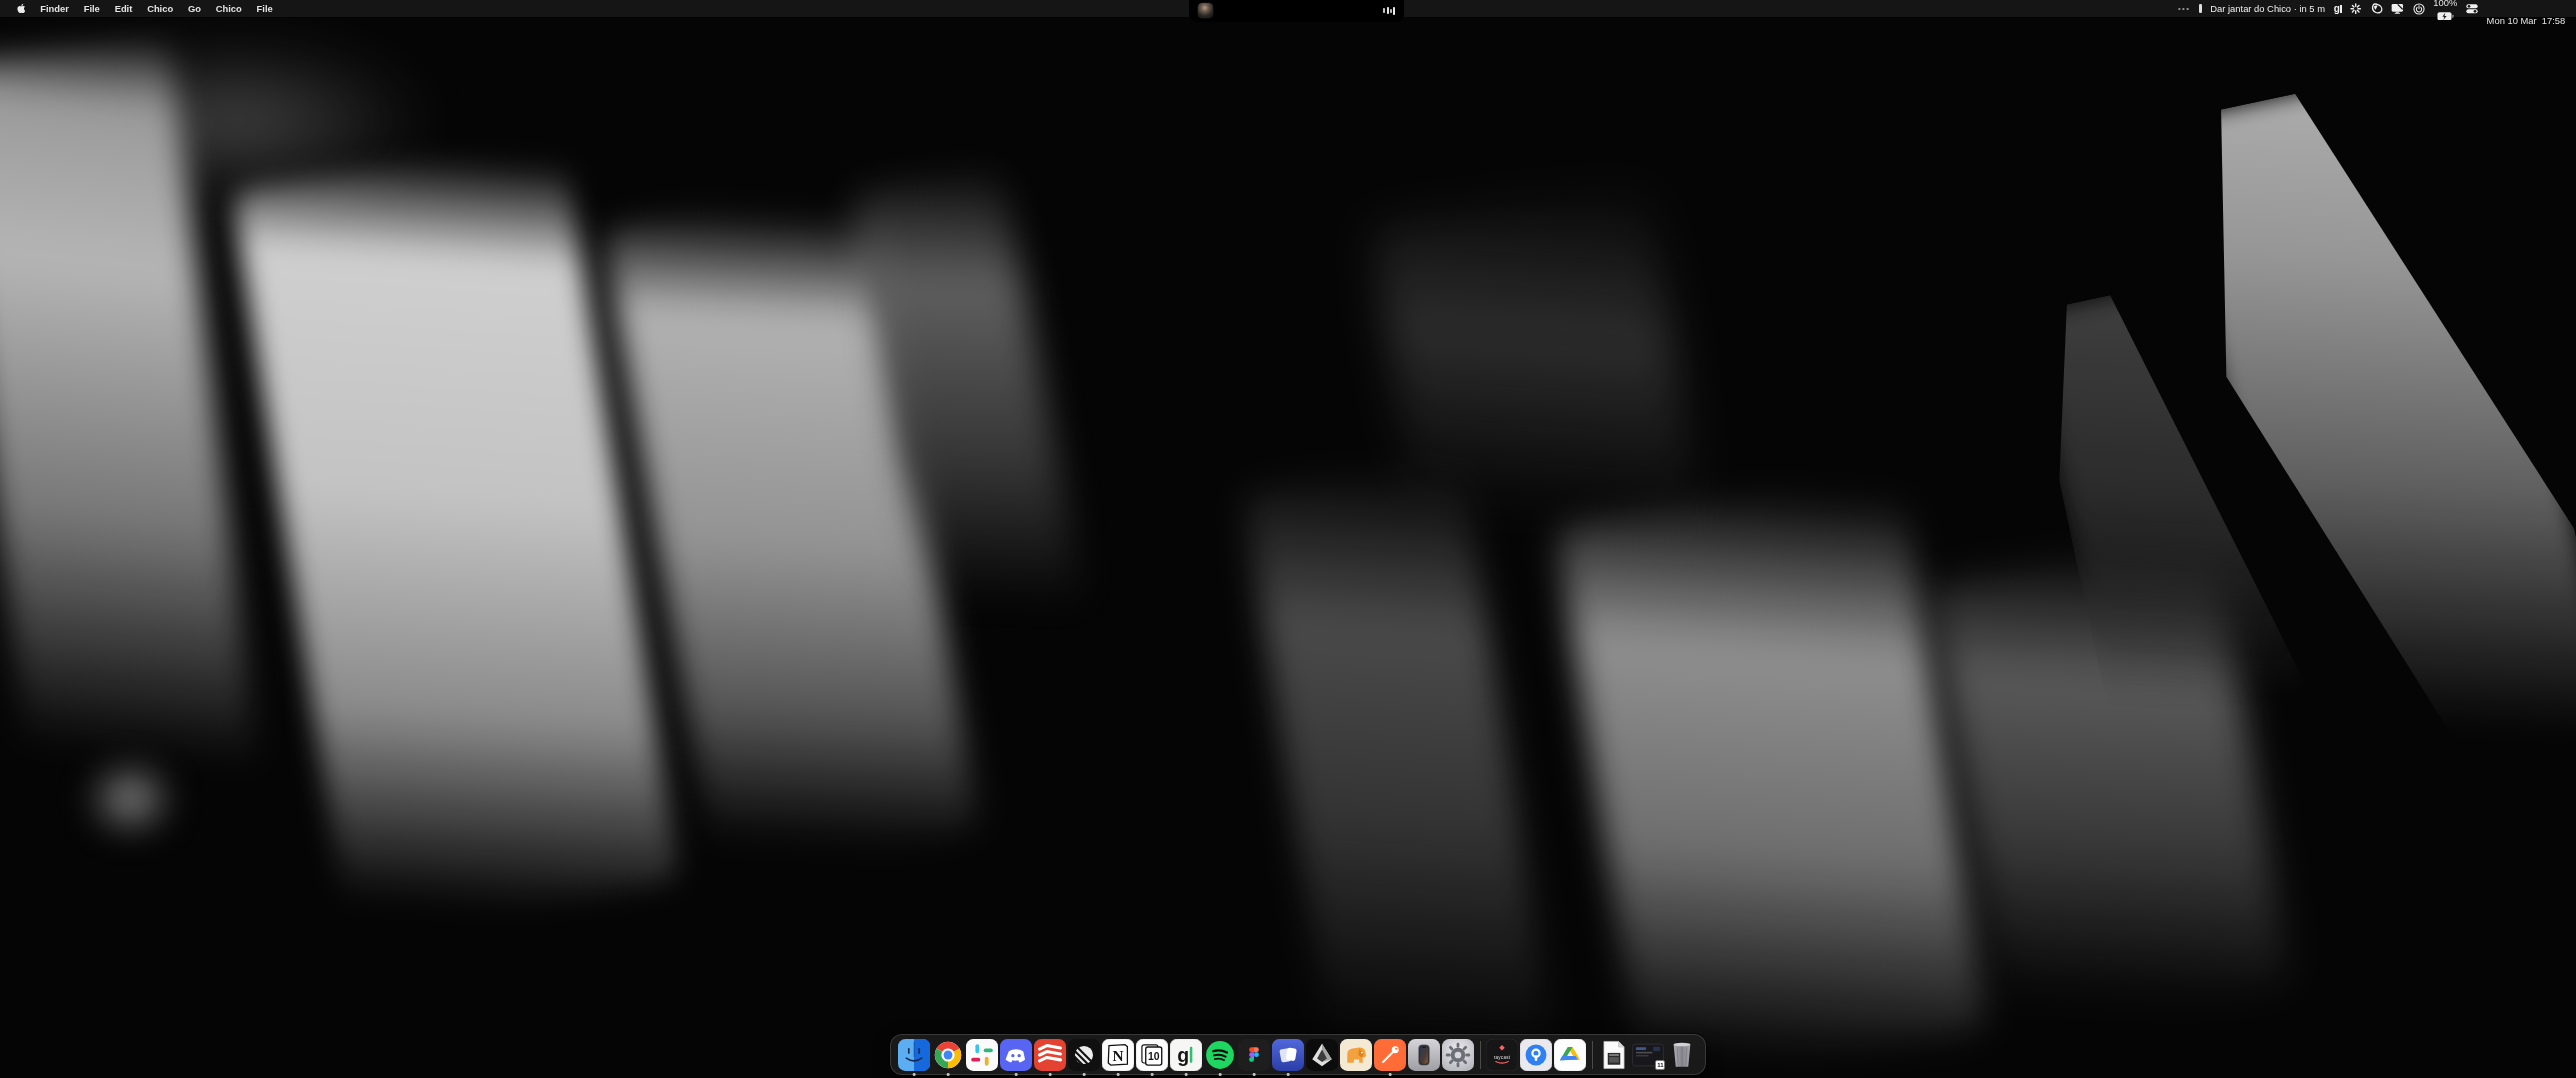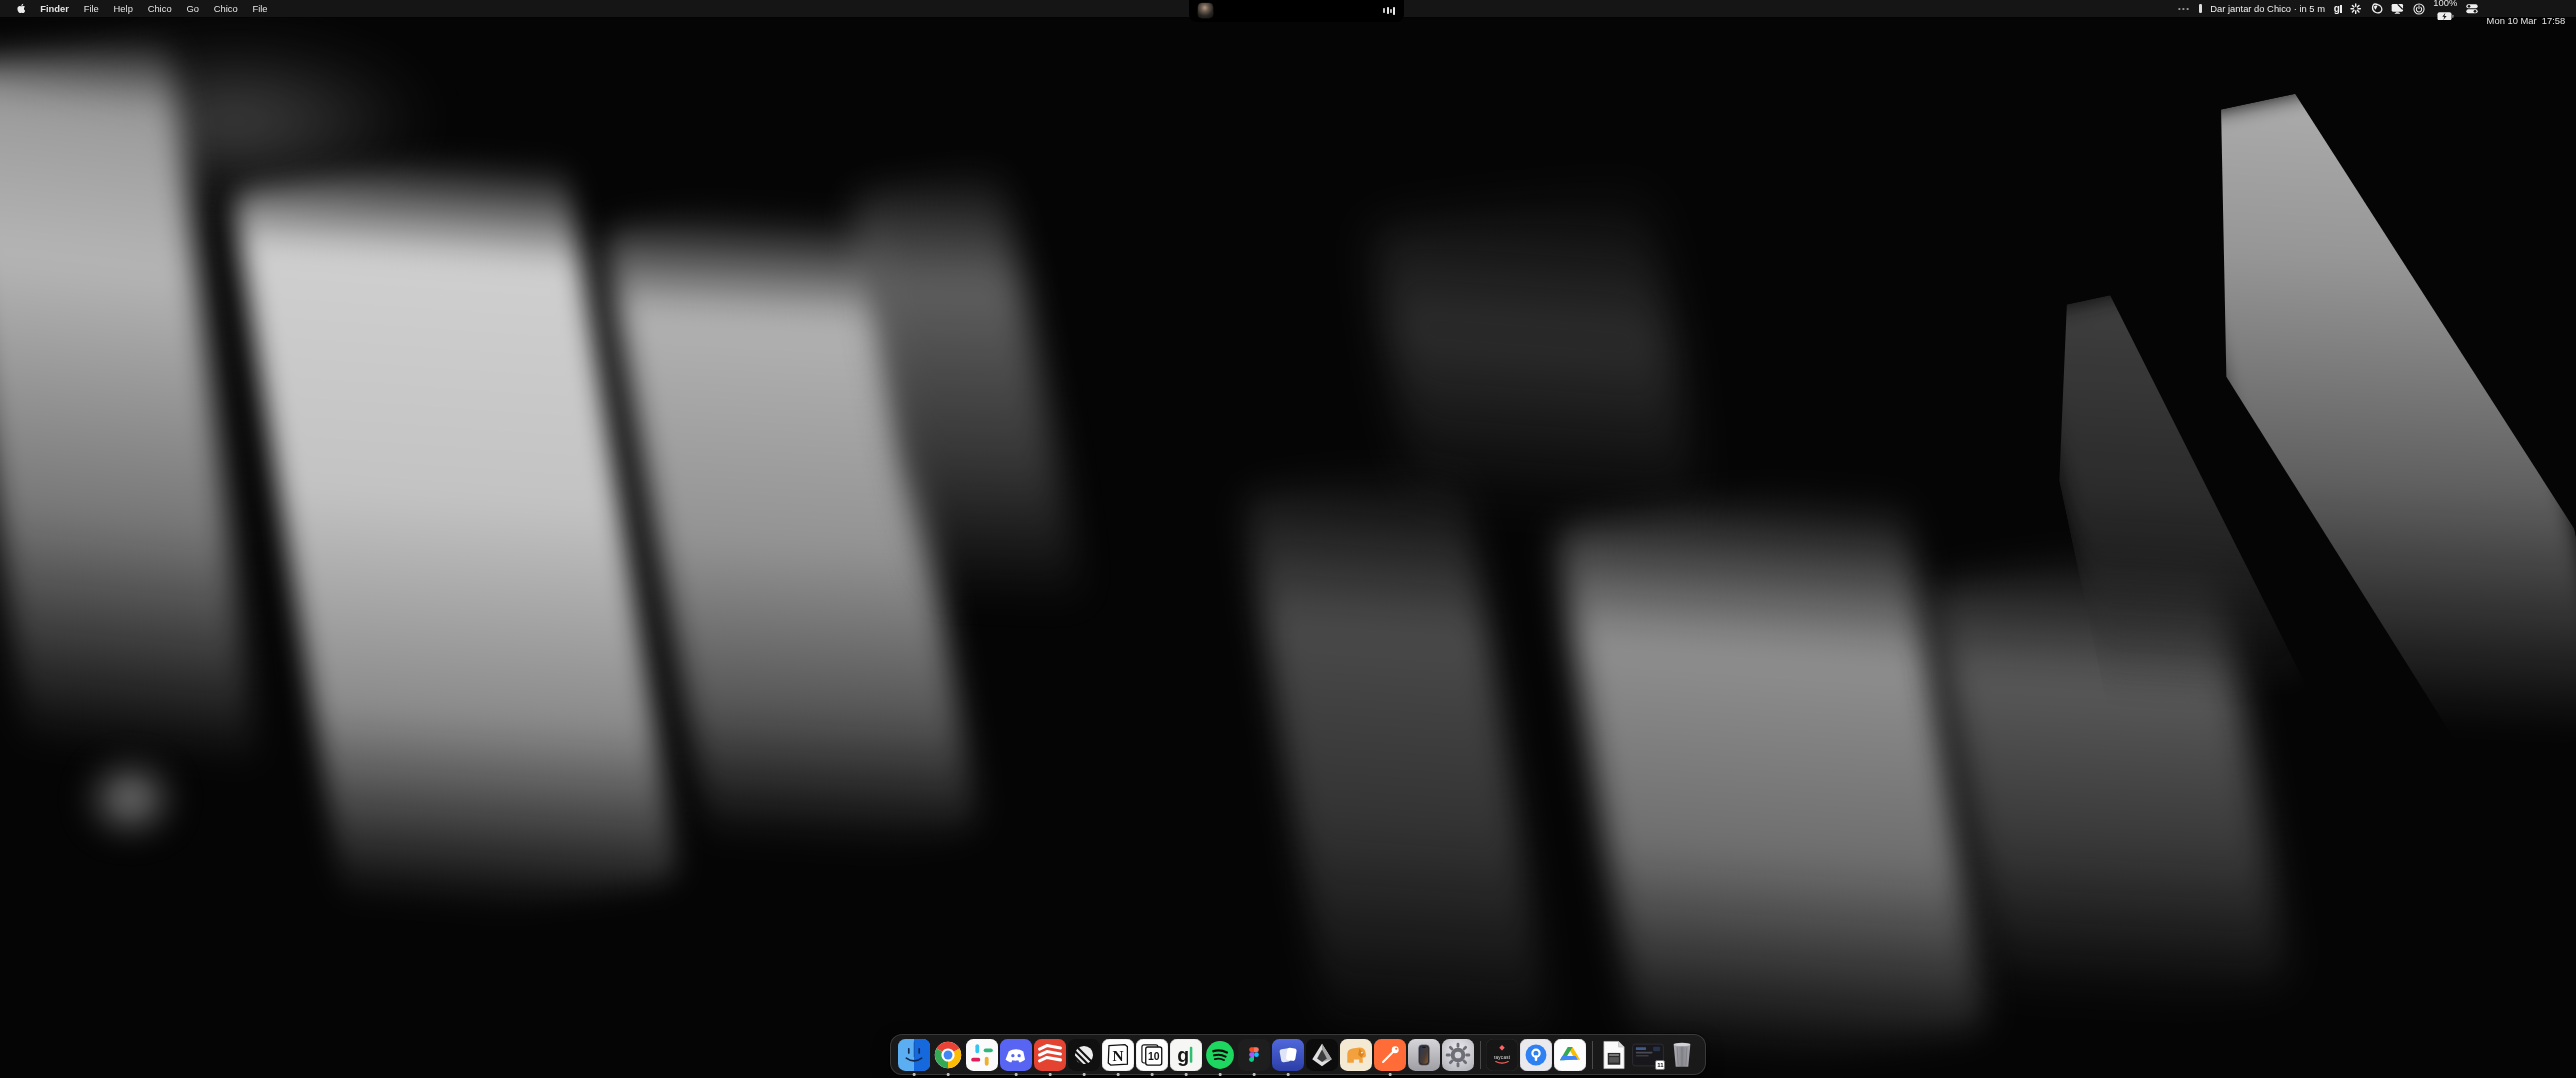--- a/index.html
+++ b/index.html
@@ -34,21 +34,21 @@
     clip-path:polygon(18% 0,42% 0,100% 70%,100% 100%,52% 100%,2% 38%);filter:blur(10.7px);}
   .bl-w2{left:2066px;top:288px;width:201px;height:429px;transform:rotate(-12deg);opacity:.9;border-radius:0;
     background:linear-gradient(195deg,#4a4a4a 0%,#2f2f2f 50%,rgba(0,0,0,0) 92%);
     clip-path:polygon(22% 0,44% 0,100% 100%,0 100%,0 40%);filter:blur(12px);}
 
   
   .menubar{position:absolute;left:0;top:0;width:100%;height:17.4px;background:#151515;z-index:40;
     display:flex;align-items:center;justify-content:space-between;color:#e4e4e4;font-size:9.4px;
     box-shadow:0 0.7px 0 rgba(0,0,0,.45);}
   .mb-left{display:flex;align-items:center;height:100%;padding-left:9.4px;}
-  .mb-item{padding:0 7.4px;height:100%;display:flex;align-items:center;cursor:default;}
+  .mb-item{padding:0 7.4px;height:100%;display:flex;align-items:center;cursor:default;font-weight:bold;}
   .mb-item.app{font-weight:700;}
   .mb-right{display:flex;align-items:center;height:100%;padding-right:10.7px;gap:8.7px;}
   .mb-ellipsis{color:#9a9a9a;letter-spacing:1.3px;font-size:8px;}
   .focus-bar{width:2.7px;height:8.7px;border-radius:1.3px;background:#dfdfdf;}
   .mb-reminder{color:#f0f0f0;}
   .granola-g{font-weight:700;font-size:10px;color:#f0f0f0;}
   .granola-g .caret{display:inline-block;width:1.3px;height:8.7px;background:#efefef;margin-left:0.7px;vertical-align:-1.3px;}
   .mb-ico{display:flex;align-items:center;}
   .mb-batt{display:flex;align-items:center;gap:3.4px;flex-direction:column;}
   .mb-clock{white-space:pre;margin-top:24px;}
@@ -110,21 +110,21 @@
             <path fill="#ececec" d="M318.7 268.7c-.2-36.7 16.4-64.4 50-84.8-18.8-26.9-47.2-41.7-84.7-44.6-35.5-2.8-74.3 20.7-88.5 20.7-15 0-49.4-19.7-76.4-19.7C63.3 141.2 4 184.8 4 273.5q0 39.3 14.4 81.2c12.8 36.7 59 126.7 107.2 125.2 25.2-.6 43-17.9 75.8-17.9 31.8 0 48.3 17.9 76.4 17.9 48.6-.7 90.4-82.5 102.6-119.3-65.2-30.7-61.7-90-61.7-91.9zm-56.6-164.2c27.3-32.4 24.8-61.9 24-72.5-24.1 1.4-52 16.4-67.9 34.9-17.5 19.8-27.8 44.3-25.6 71.9 26.1 2 49.9-11.4 69.5-34.3z"></path>
           </svg>
       </div>
       <div class="mb-item app">
           <span>Finder</span>
         </div>
       <div class="mb-item">
           <span>File</span>
         </div>
       <div class="mb-item">
-          <span>Help</span>
+          <span>Edit</span>
         </div>
       <div class="mb-item">
           <span>Chico</span>
         </div>
       <div class="mb-item">
           <span>Go</span>
         </div>
       <div class="mb-item">
           <span>Chico</span>
         </div>

